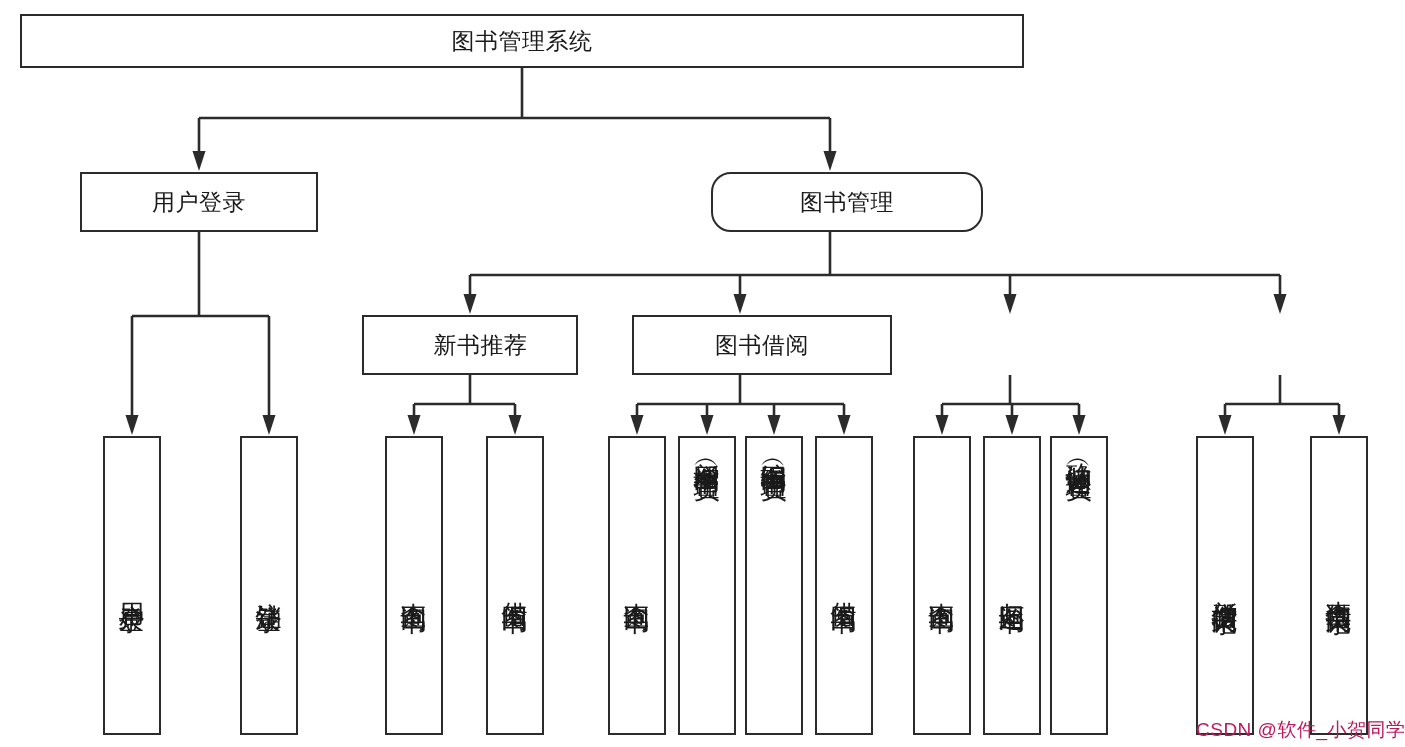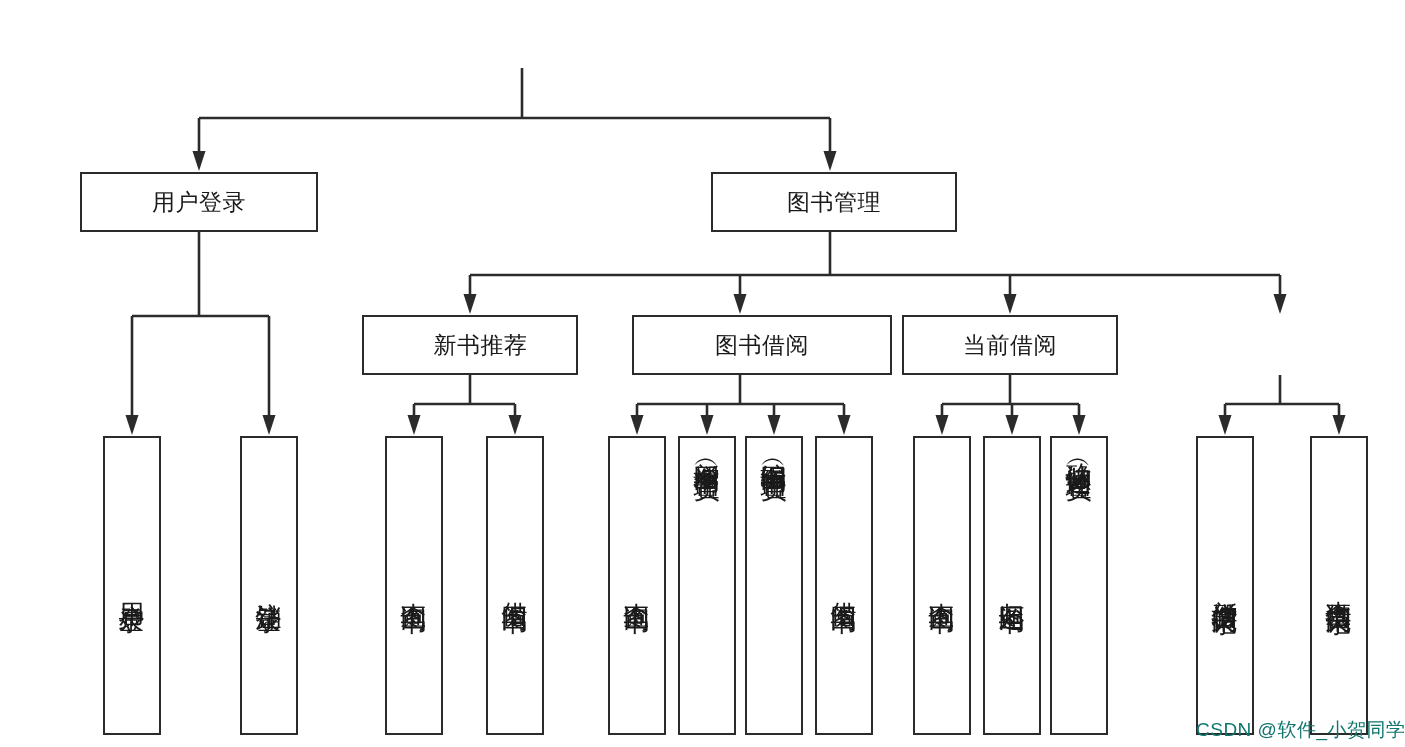--- a/index.html
+++ b/index.html
@@ -137,37 +137,37 @@
         <path d="M 1072.5 415 L 1085.5 415 L 1079 435 Z" fill="#2b2b2b" stroke="none"></path>
         <path d="M 1280 375 L 1280 404" fill="none" stroke="#2b2b2b" stroke-width="2.6"></path>
         <path d="M 1225 404 L 1339 404" fill="none" stroke="#2b2b2b" stroke-width="2.6"></path>
         <path d="M 1225 404 L 1225 419" fill="none" stroke="#2b2b2b" stroke-width="2.6"></path>
         <path d="M 1218.5 415 L 1231.5 415 L 1225 435 Z" fill="#2b2b2b" stroke="none"></path>
         <path d="M 1339 404 L 1339 419" fill="none" stroke="#2b2b2b" stroke-width="2.6"></path>
         <path d="M 1332.5 415 L 1345.5 415 L 1339 435 Z" fill="#2b2b2b" stroke="none"></path>
       </g>
   </svg>
 
+  <div class="node root horiz" style="left: 20px; top: 14px; width: 1004px; height: 54px;">
+    <span class="label">图书管理系统</span>
+  </div>
 
   <div class="node horiz" style="left: 80px; top: 172px; width: 238px; height: 60px;">
     <span class="label">用户登录</span>
   </div>
-  <div class="node horiz" style="left: 711px; top: 172px; width: 246px; height: 60px;">
+  <div class="node horiz" style="left: 711px; top: 172px; width: 272px; height: 60px; border-radius: 20px;">
     <span class="label">图书管理</span>
   </div>
 
   <div class="node horiz" style="left: 362px; top: 315px; width: 216px; height: 60px; padding-left: 21px;">
     <span class="label">新书推荐</span>
   </div>
   <div class="node horiz" style="left: 632px; top: 315px; width: 260px; height: 60px;">
     <span class="label">图书借阅</span>
   </div>
-  <div class="node horiz" style="left: 902px; top: 315px; width: 216px; height: 60px;">
-    <span class="label">当前借阅</span>
-  </div>
 
   <div class="node vert center" style="left: 103px; top: 436px; width: 58px; height: 299px;">
     <span class="label">用户登录</span>
   </div>
   <div class="node vert center" style="left: 240px; top: 436px; width: 58px; height: 299px;">
     <span class="label">注销登录</span>
   </div>
   <div class="node vert center" style="left: 385px; top: 436px; width: 58px; height: 299px;">
     <span class="label">查询图书</span>
   </div>
@@ -195,14 +195,14 @@
   <div class="node vert" style="left: 1050px; top: 436px; width: 58px; height: 299px;">
     <span class="label">确认归还（管理员）</span>
   </div>
   <div class="node vert center" style="left: 1196px; top: 436px; width: 58px; height: 299px;">
     <span class="label">新增借阅记录</span>
   </div>
   <div class="node vert center" style="left: 1310px; top: 436px; width: 58px; height: 299px;">
     <span class="label">查询借阅记录</span>
   </div>
 
-  <div class="watermark" style="left: 1196px; top: 717px; color: #0f766e;">CSDN @软件_小贺同学</div>
+  <div class="watermark" style="left: 1196px; top: 717px; color: #be185d;">CSDN @软件_小贺同学</div>
 </div>
 
 </body></html>

